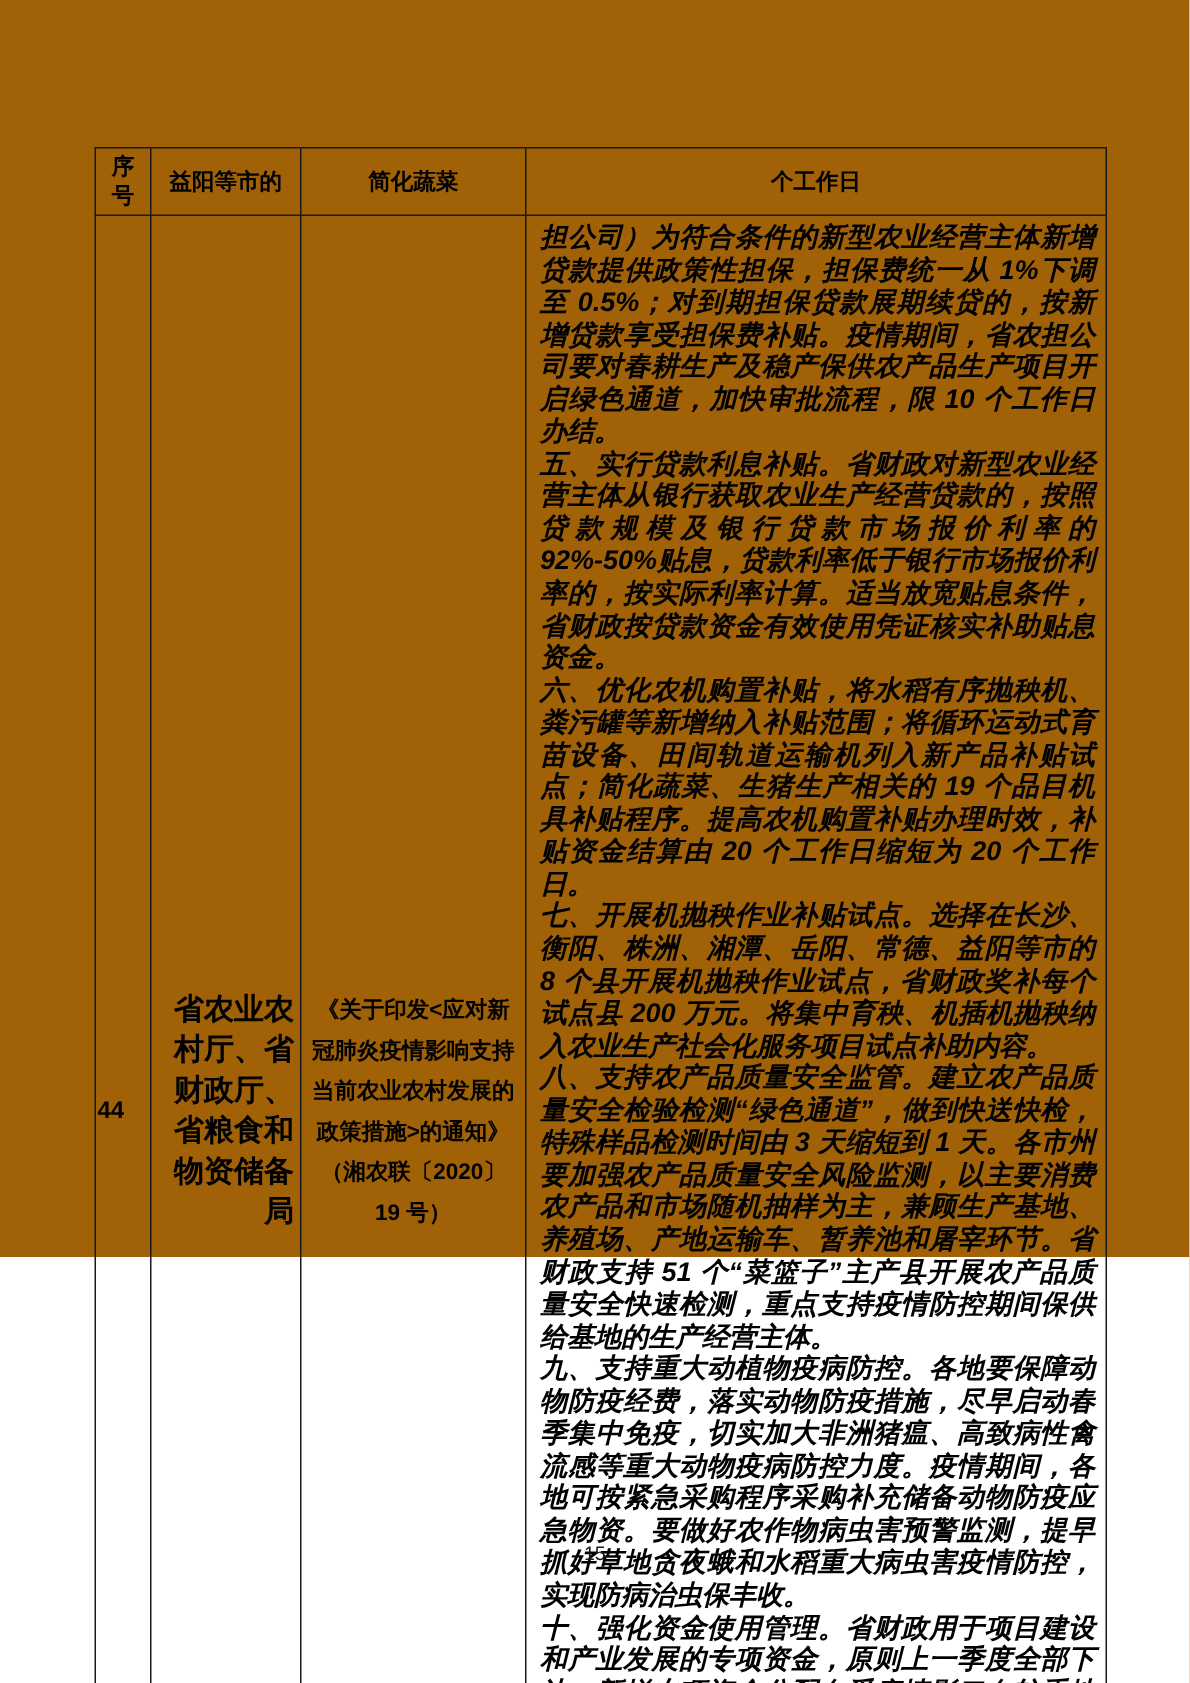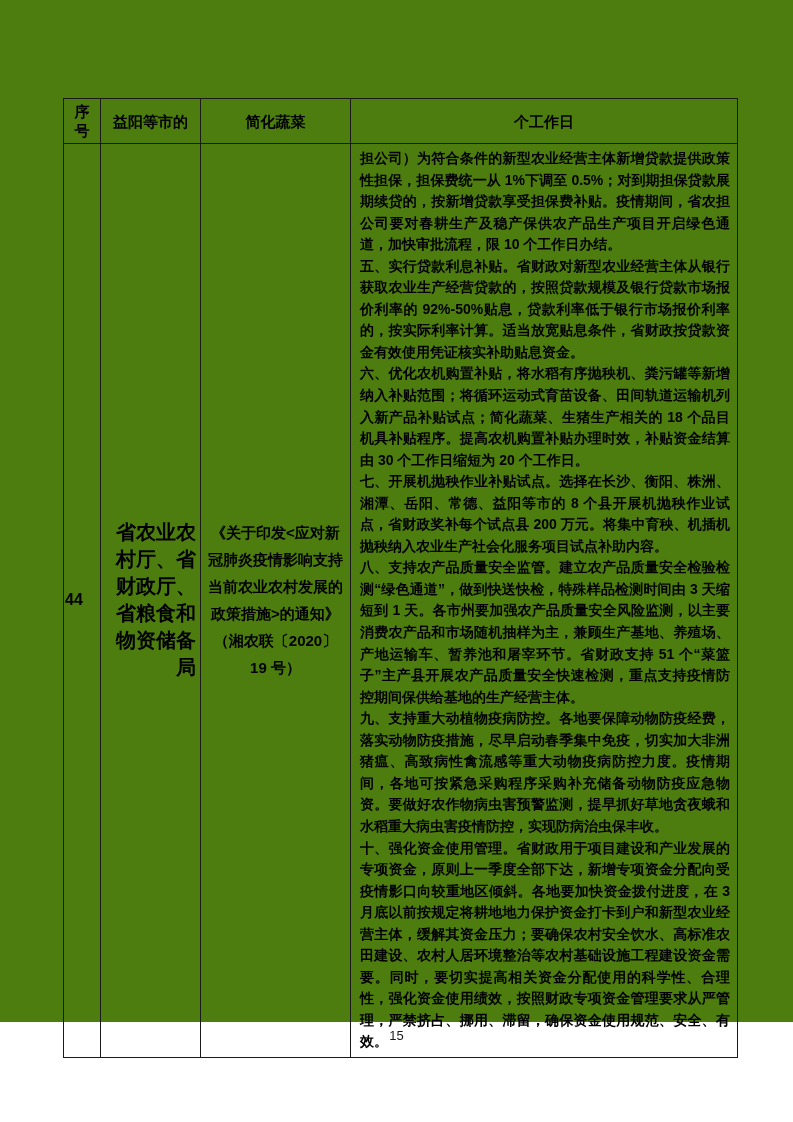--- a/index.html
+++ b/index.html
@@ -6,22 +6,22 @@
   html, body {
     margin: 0; padding: 0;
     width: 793px; height: 1122px;
     background: #ffffff;
     font-family: "Liberation Sans", sans-serif;
     color: #000000;
     overflow: hidden;
   }
   .page {
     position: relative;
-    width: 793px; height: 1022px;
-    background: #4d7c0f;
+    width: 793px; height: 838px;
+    background: #a16207;
   }
   table.doc-table {
     position: absolute;
     left: 63px; top: 98px;
     width: 674px;
     border-collapse: collapse;
     table-layout: fixed;
   }
   .doc-table th, .doc-table td {
     border: 1.5px solid #1a1a1a;
@@ -59,24 +59,25 @@
     line-height: 27px;
     padding: 0 7px;
   }
   td.content-cell {
     vertical-align: top;
     padding: 4px 7px 4px 9px;
     height: 872px;
   }
   td.content-cell p {
     margin: 0;
-    font-size: 14px;
+    font-size: 18px;
     line-height: 21.55px;
     text-align: justify;
     text-justify: inter-ideograph;
+    font-style: italic;
   }
   .page-number {
     position: absolute;
     top: 1028px;
     left: 0; right: 0;
     text-align: center;
     font-size: 13px;
     font-weight: normal;
     color: #1a1a1a;
   }
@@ -104,21 +105,21 @@
       </tr>
     </thead>
     <tbody>
       <tr>
         <td class="serial-cell">44</td>
         <td class="agency-cell">省农业农村厅、省财政厅、省粮食和物资储备局</td>
         <td class="docname-cell">《关于印发&lt;应对新冠肺炎疫情影响支持当前农业农村发展的政策措施&gt;的通知》（湘农联〔2020〕19 号）</td>
         <td class="content-cell">
           <p>担公司）为符合条件的新型农业经营主体新增贷款提供政策性担保，担保费统一从 1%下调至 0.5%；对到期担保贷款展期续贷的，按新增贷款享受担保费补贴。疫情期间，省农担公司要对春耕生产及稳产保供农产品生产项目开启绿色通道，加快审批流程，限 10 个工作日办结。</p>
           <p>五、实行贷款利息补贴。省财政对新型农业经营主体从银行获取农业生产经营贷款的，按照贷款规模及银行贷款市场报价利率的 92%-50%贴息，贷款利率低于银行市场报价利率的，按实际利率计算。适当放宽贴息条件，省财政按贷款资金有效使用凭证核实补助贴息资金。</p>
-          <p>六、优化农机购置补贴，将水稻有序抛秧机、粪污罐等新增纳入补贴范围；将循环运动式育苗设备、田间轨道运输机列入新产品补贴试点；简化蔬菜、生猪生产相关的 18 个品目机具补贴程序。提高农机购置补贴办理时效，补贴资金结算由 30 个工作日缩短为 20 个工作日。</p>
+          <p>六、优化农机购置补贴，将水稻有序抛秧机、粪污罐等新增纳入补贴范围；将循环运动式育苗设备、田间轨道运输机列入新产品补贴试点；简化蔬菜、生猪生产相关的 19 个品目机具补贴程序。提高农机购置补贴办理时效，补贴资金结算由 20 个工作日缩短为 20 个工作日。</p>
           <p>七、开展机抛秧作业补贴试点。选择在长沙、衡阳、株洲、湘潭、岳阳、常德、益阳等市的 8 个县开展机抛秧作业试点，省财政奖补每个试点县 200 万元。将集中育秧、机插机抛秧纳入农业生产社会化服务项目试点补助内容。</p>
           <p>八、支持农产品质量安全监管。建立农产品质量安全检验检测“绿色通道”，做到快送快检，特殊样品检测时间由 3 天缩短到 1 天。各市州要加强农产品质量安全风险监测，以主要消费农产品和市场随机抽样为主，兼顾生产基地、养殖场、产地运输车、暂养池和屠宰环节。省财政支持 51 个“菜篮子”主产县开展农产品质量安全快速检测，重点支持疫情防控期间保供给基地的生产经营主体。</p>
           <p>九、支持重大动植物疫病防控。各地要保障动物防疫经费，落实动物防疫措施，尽早启动春季集中免疫，切实加大非洲猪瘟、高致病性禽流感等重大动物疫病防控力度。疫情期间，各地可按紧急采购程序采购补充储备动物防疫应急物资。要做好农作物病虫害预警监测，提早抓好草地贪夜蛾和水稻重大病虫害疫情防控，实现防病治虫保丰收。</p>
           <p>十、强化资金使用管理。省财政用于项目建设和产业发展的专项资金，原则上一季度全部下达，新增专项资金分配向受疫情影口向较重地区倾斜。各地要加快资金拨付进度，在 3 月底以前按规定将耕地地力保护资金打卡到户和新型农业经营主体，缓解其资金压力；要确保农村安全饮水、高标准农田建设、农村人居环境整治等农村基础设施工程建设资金需要。同时，要切实提高相关资金分配使用的科学性、合理性，强化资金使用绩效，按照财政专项资金管理要求从严管理，严禁挤占、挪用、滞留，确保资金使用规范、安全、有效。</p>
         </td>
       </tr>
     </tbody>
   </table>
 
   <div class="page-number">15</div>

